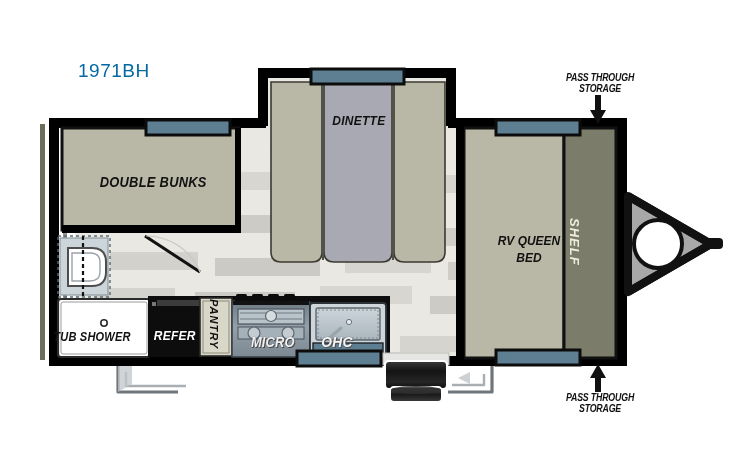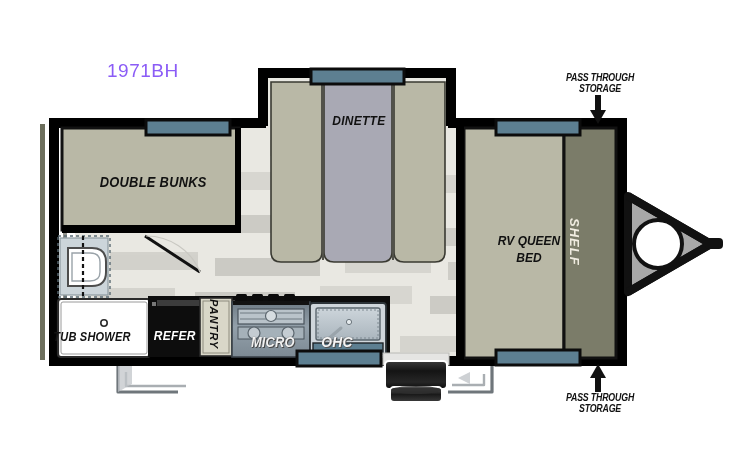--- a/index.html
+++ b/index.html
@@ -21,24 +21,23 @@
     width: 731px;
     height: 469px;
   }
 
   .model-title {
     position: absolute;
     left: 78px;
     top: 60px;
     font-size: 19px;
     font-family: "Liberation Sans", sans-serif;
-    color: #8b5cf6;
+    color: #0369a1;
     letter-spacing: 0.5px;
     white-space: nowrap;
-    margin-left: 29px;
   }
 
   .callout {
     position: absolute;
     text-align: center;
     font-family: "Liberation Sans", sans-serif;
     font-size: 10px;
     font-weight: bold;
     font-style: italic;
     color: #111111;

